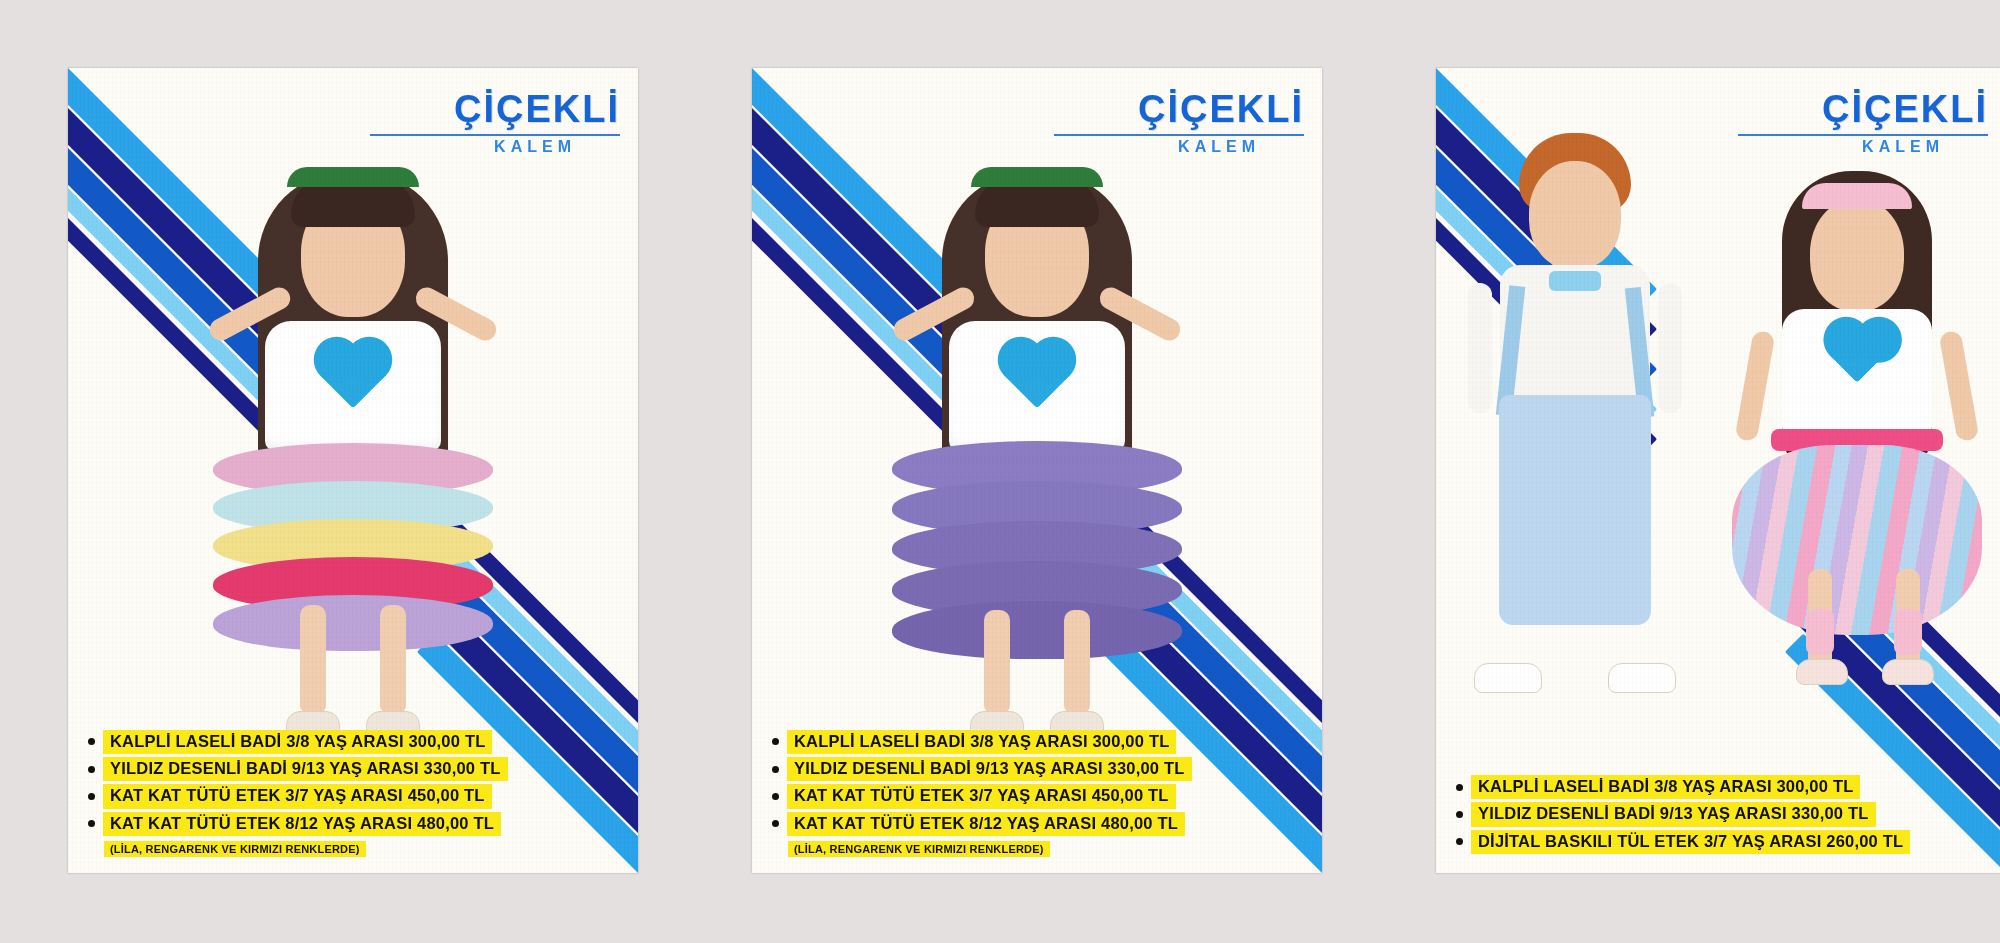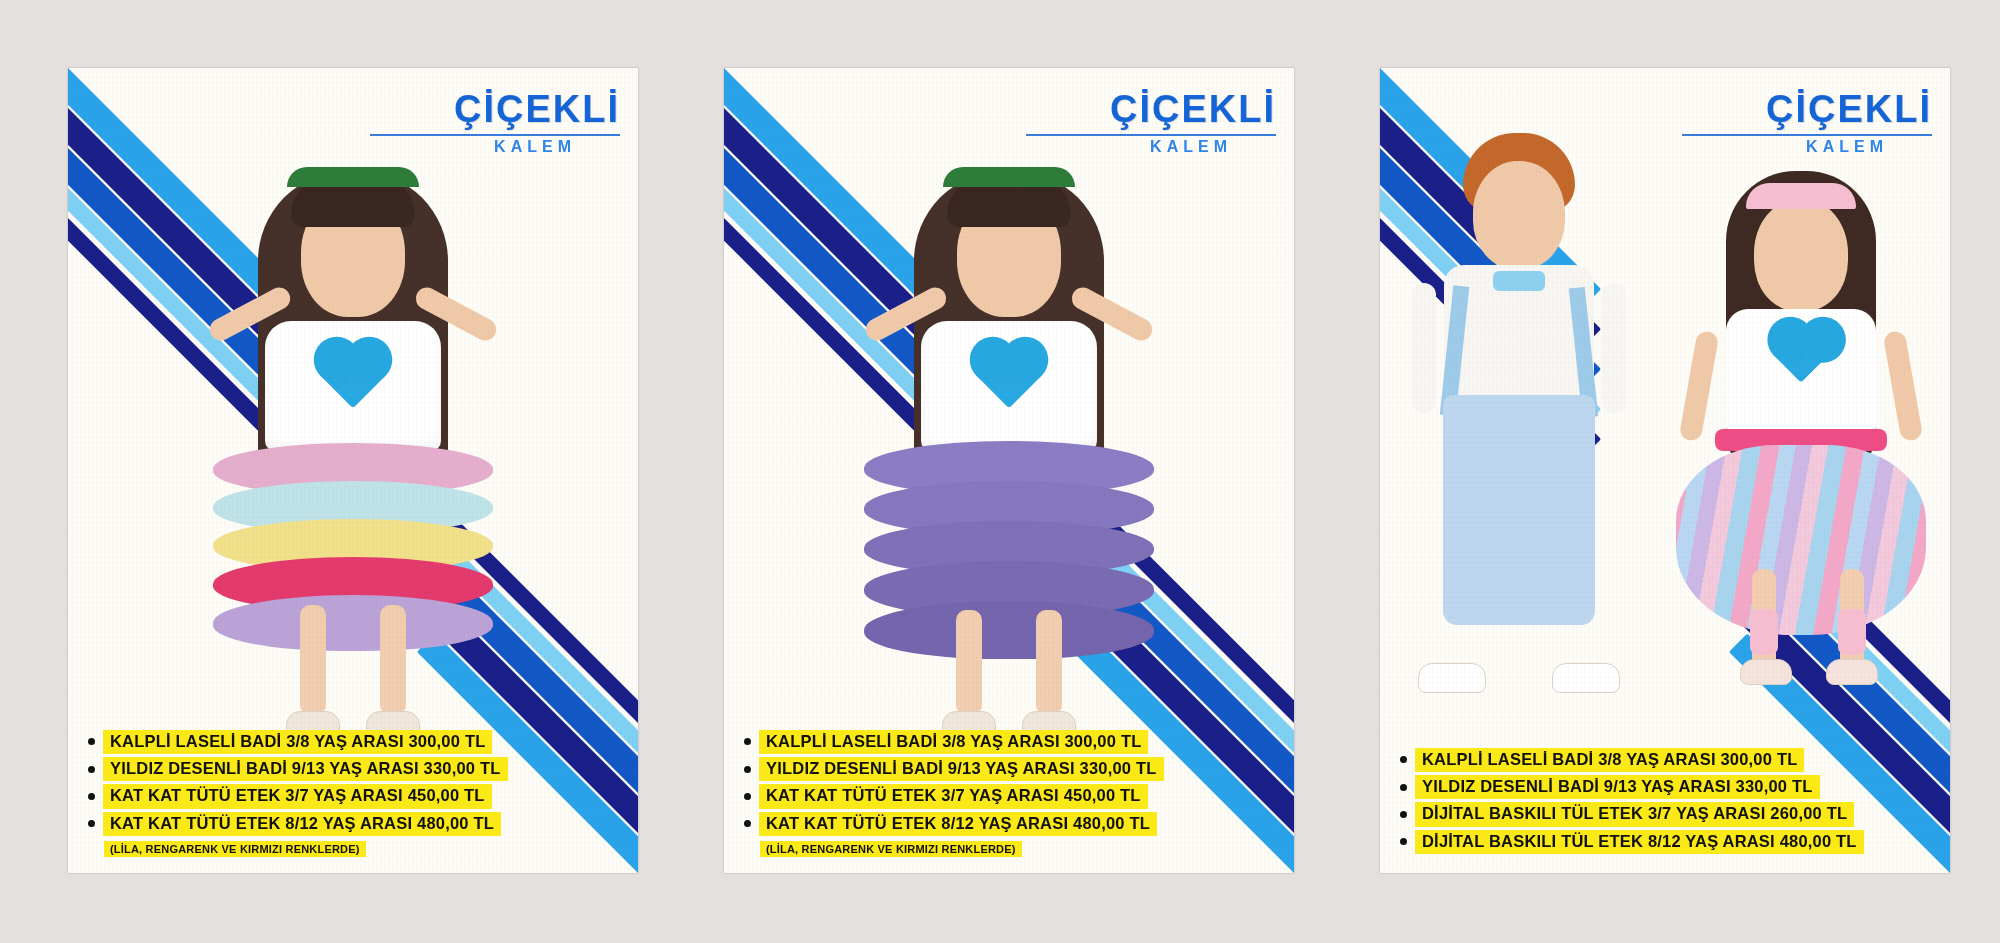--- a/index.html
+++ b/index.html
@@ -6,21 +6,21 @@
   body{
     width:2000px;height:943px;
     background:#e3e0df;
     font-family:"Liberation Sans",sans-serif;
     overflow:hidden;
   }
   .board{
     position:relative;
     width:2000px;height:943px;
     display:flex;
-    gap:86px;
+    gap:114px;
     padding:68px 0 0 68px;
     box-sizing:border-box;
   }
   .card{
     position:relative;
     width:570px;height:805px;
     background:#fdfcf7;
     overflow:hidden;
     box-shadow:0 0 2px rgba(0,0,0,.25);
     flex:0 0 auto;
@@ -339,20 +339,16 @@
           <span class="ptext">KALPLİ LASELİ BADİ 3/8 YAŞ ARASI 300,00 TL</span>
         </div>
       <div class="pline">
           <span class="bullet"></span>
           <span class="ptext">YILDIZ DESENLİ BADİ 9/13 YAŞ ARASI 330,00 TL</span>
         </div>
       <div class="pline">
           <span class="bullet"></span>
           <span class="ptext">DİJİTAL BASKILI TÜL ETEK 3/7 YAŞ ARASI 260,00 TL</span>
         </div>
-      <div class="pline">
-          <span class="bullet"></span>
-          <span class="ptext">DİJİTAL BASKILI TÜL ETEK 8/12 YAŞ ARASI 480,00 TL</span>
-        </div>
     </div>
   </div>
 
 </div>
 
 </body></html>

